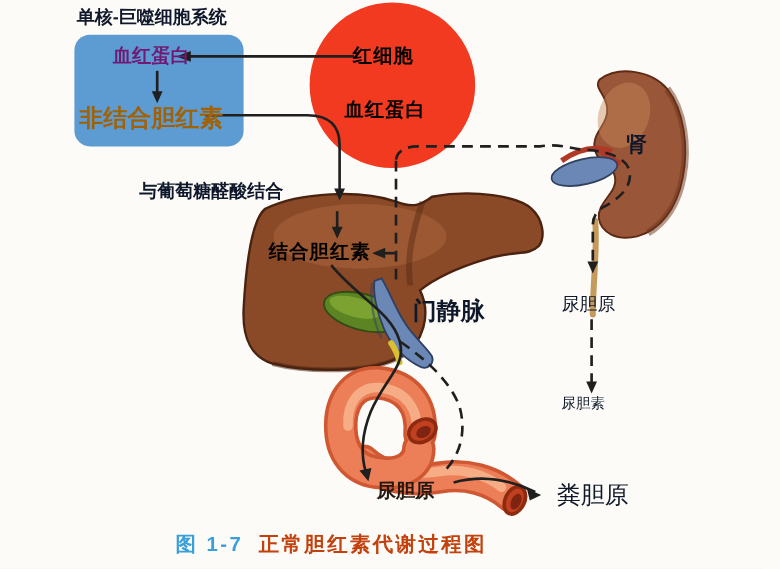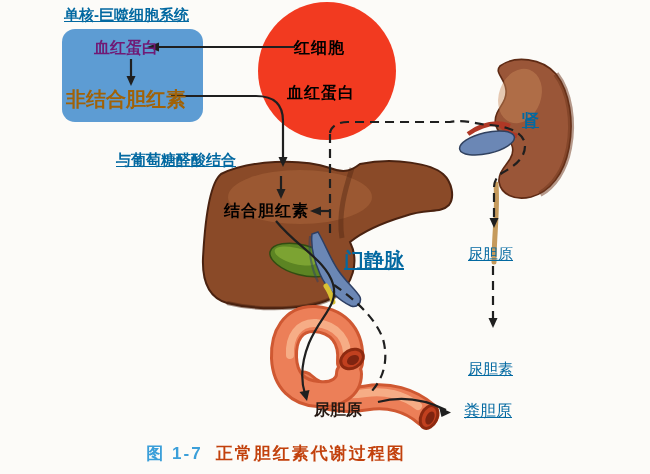--- a/index.html
+++ b/index.html
@@ -1,20 +1,20 @@
 <!DOCTYPE html>
 <html><head>
 <meta charset="utf-8">
 <style>
   html,body{margin:0;padding:0;}
   body{background:#e8e8e8;font-family:"Liberation Sans","DejaVu Sans",sans-serif;}
   #stage{position:relative;width:650px;height:474px;background:#fcfbf8;overflow:hidden;}
   #orgart{position:absolute;left:0;top:0;width:650px;height:474px;}
   .lbl{position:absolute;white-space:nowrap;line-height:1.15;}
-  .dark{color:#0369a1;text-decoration:underline;}
+  .dark{color:#0f172a;}
   .white{color:#000000;}
   .bold{font-weight:bold;}
   .mps-box{position:absolute;left:62px;top:29px;width:141px;height:93px;border-radius:13px;}
   .center{text-align:center;}
   .caption-row{position:absolute;left:0;top:442px;width:552px;display:flex;justify-content:center;align-items:baseline;gap:13px;font-size:17px;font-weight:bold;letter-spacing:2px;}
 </style>
 </head>
 <body>
 
 <div id="stage">
@@ -135,23 +135,23 @@
 
   <div class="lbl bold white" style="left:224px;top:202px;font-size:16px;letter-spacing:1px;">结合胆红素</div>
 
   <div class="lbl bold dark" style="left:116px;top:151px;font-size:15px;">与葡萄糖醛酸结合</div>
 
   <div class="lbl bold dark" style="left:344px;top:249px;font-size:20px;">门静脉</div>
 
   <div class="lbl bold dark" style="left:522px;top:111px;font-size:17px;">肾</div>
 
   <div class="lbl dark" style="left:468px;top:245px;font-size:15px;">尿胆原</div>
-  <div class="lbl dark" style="left:468px;top:330px;font-size:15px;margin-top:30px;">尿胆素</div>
+  <div class="lbl dark" style="left:468px;top:330px;font-size:12px;">尿胆素</div>
 
   <div class="lbl bold" style="left:314px;top:401px;font-size:16px;color:#241812;">尿胆原</div>
-  <div class="lbl dark" style="left:464px;top:402px;font-size:16px;">粪胆原</div>
+  <div class="lbl dark" style="left:464px;top:402px;font-size:20px;">粪胆原</div>
 
   <div class="caption-row">
     <span style="color: rgb(59, 159, 217);">图 1-7</span>
     <span style="color: #c2410c;">正常胆红素代谢过程图</span>
   </div>
 
 </div>
 
 </body></html>

